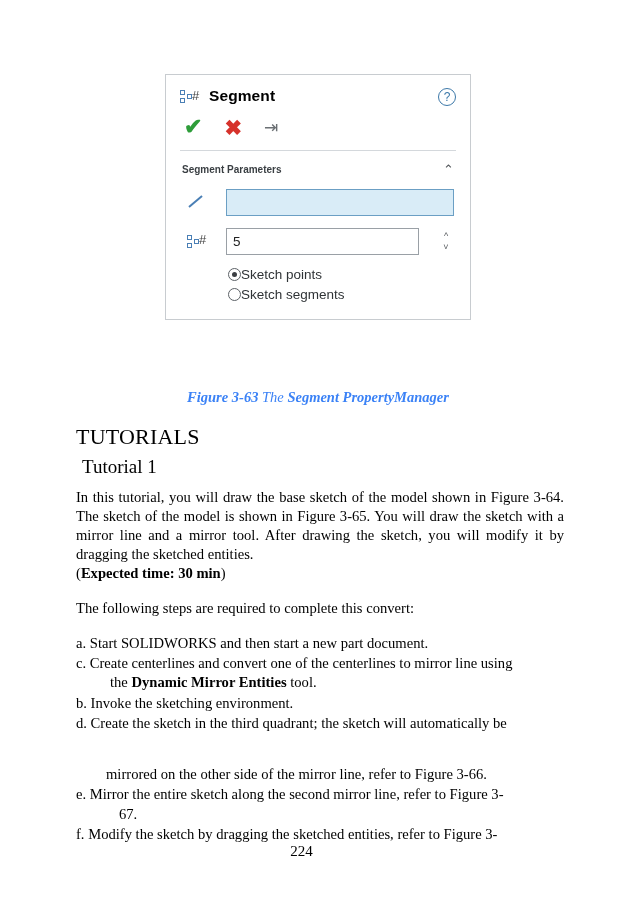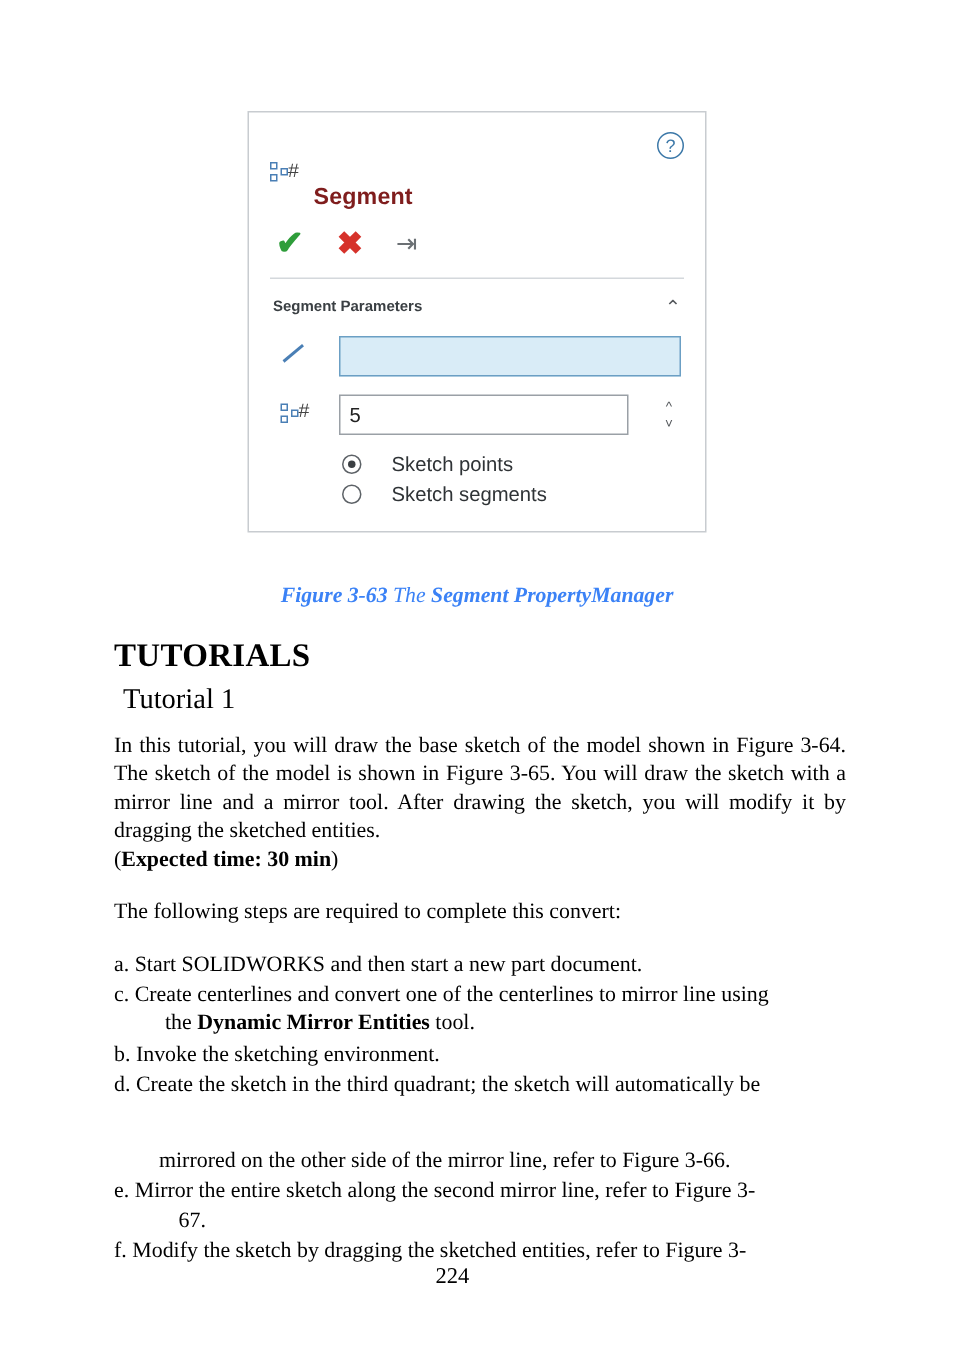--- a/index.html
+++ b/index.html
@@ -41,23 +41,22 @@
   }
   .pm-title-row {
     display: flex;
     align-items: center;
     gap: 9px;
   }
   .pm-title {
     font-family: "Liberation Sans", sans-serif;
     font-size: 15.5px;
     font-weight: bold;
-    color: #7f1d1d;
+    color: #000000;
     letter-spacing: .1px;
-    margin-top: 36px;
   }
   .help-icon {
     width: 18px;
     height: 18px;
     border: 1.4px solid #3c78a8;
     border-radius: 50%;
     color: #3c78a8;
     font-family: "Liberation Sans", sans-serif;
     font-size: 12px;
     line-height: 16px;
@@ -161,21 +160,21 @@
     font-size: 9px;
     line-height: 11px;
     font-family: "Liberation Sans", sans-serif;
   }
   .radio-group {
     padding-left: 46px;
   }
   .radio-row {
     display: flex;
     align-items: center;
-    gap: 20px;
+    gap: 0;
     margin-bottom: 5px;
   }
   .radio {
     width: 13px;
     height: 13px;
     border: 1.4px solid #5d6267;
     border-radius: 50%;
     box-sizing: border-box;
     position: relative;
     background: #fff;
@@ -248,21 +247,21 @@
   
   .content {
     position: absolute;
     left: 76px;
     top: 424px;
     width: 488px;
   }
   h1.tut {
     font-family: "Liberation Serif", serif;
     font-size: 22px;
-    font-weight: bold;
+    font-weight: normal;
     margin: 0 0 0 0;
     letter-spacing: .2px;
   }
   h2.tut-sub {
     font-family: "Liberation Serif", serif;
     font-size: 19px;
     font-weight: normal;
     margin: 6px 0 10px 6px;
   }
   p.para {

